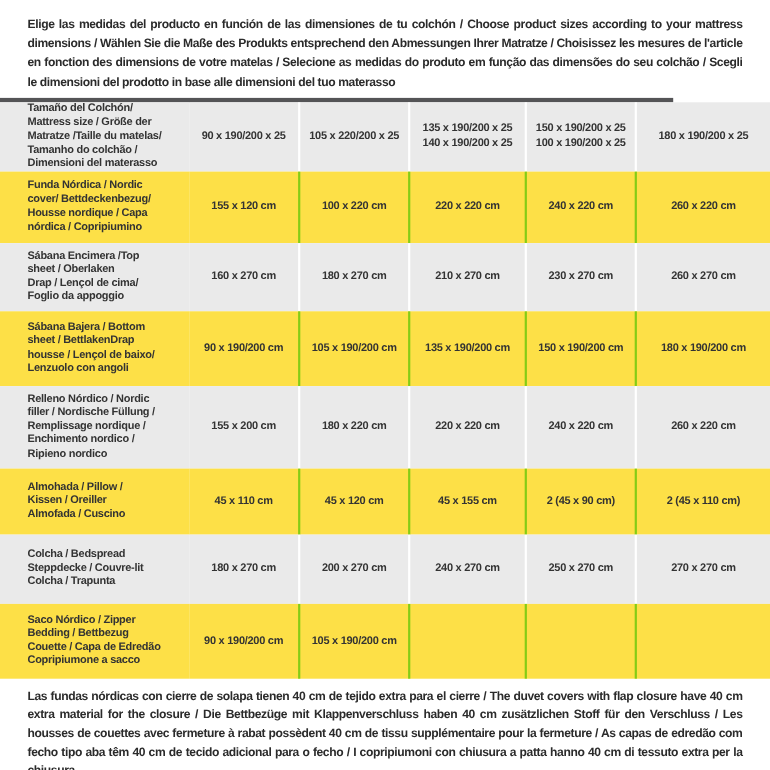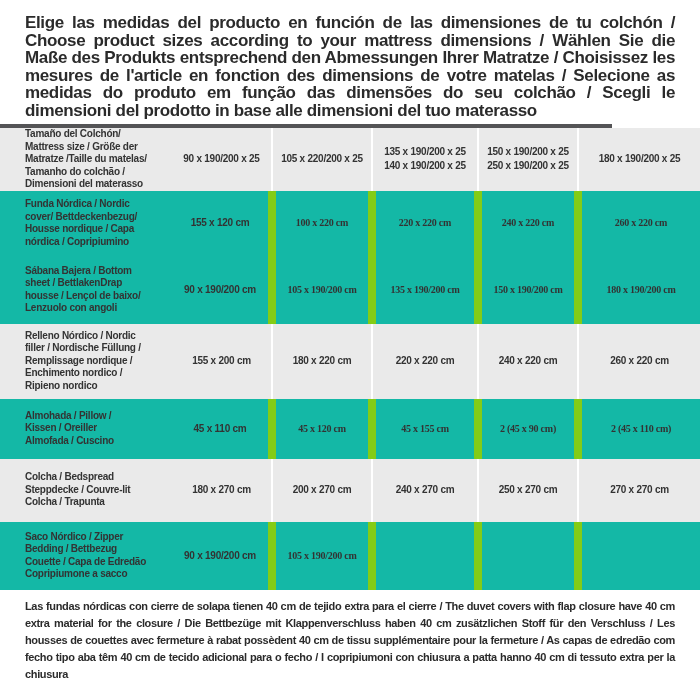--- a/index.html
+++ b/index.html
@@ -8,21 +8,21 @@
   .page {
     position: relative;
     width: 700px;
     height: 700px;
     background: #ffffff;
     overflow: hidden;
     color: #2d2d2d;
   }
   .intro {
     margin: 14px 25px 0 25px;
-    font-size: 17px;
+    font-size: 11px;
     line-height: 17.5px;
     font-weight: 700;
     letter-spacing: -0.35px;
     text-align: justify;
     color: #2b2b2b;
     white-space: pre-line;
   }
   .topline {
     width: 612px;
     height: 4px;
@@ -34,36 +34,36 @@
     border-collapse: collapse;
     table-layout: fixed;
   }
   table.size-table td {
     vertical-align: middle;
     font-weight: 700;
     color: #333333;
     white-space: pre-line;
   }
   tr.shade { background: #eaeaea; }
-  tr.plain { background: #14b8a6; }
+  tr.plain { background: #fde047; }
   td.lbl {
     padding-left: 25px;
     padding-right: 2px;
     font-size: 10px;
     line-height: 12.5px;
     letter-spacing: -0.25px;
     text-align: left;
   }
   td.val {
     font-size: 10px;
     letter-spacing: -0.25px;
     text-align: center;
     line-height: 14px;
   }
-  tr.plain td.val + td.val { border-left: 8px solid #84cc16; font-family: Liberation Serif, serif; }
+  tr.plain td.val + td.val { border-left: 2px solid #84cc16; }
   tr.shade td.val + td.val { border-left: 2px solid #ffffff; }
   tr.r1 { height: 57px; }
   tr.r2 { height: 65px; }
   tr.r3 { height: 62px; }
   tr.r4 { height: 68px; }
   tr.r5 { height: 75px; margin-left: 40px; }
   tr.r6 { height: 60px; }
   tr.r7 { height: 63px; padding-left: 48px; }
   tr.r8 { height: 68px; }
   .footnote {
@@ -100,33 +100,44 @@
         <td class="lbl">Tamaño del Colchón/
 Mattress size / Größe der
 Matratze /Taille du matelas/
 Tamanho do colchão /
 Dimensioni del materasso</td>
         <td class="val">90 x 190/200 x 25</td>
         <td class="val">105 x 220/200 x 25</td>
         <td class="val">135 x 190/200 x 25
 140 x 190/200 x 25</td>
         <td class="val">150 x 190/200 x 25
-250 x 190/200 x 25</td>
+100 x 190/200 x 25</td>
         <td class="val">180 x 190/200 x 25</td>
       </tr>
       <tr class="plain r2">
         <td class="lbl">Funda Nórdica / Nordic
 cover/ Bettdeckenbezug/
 Housse nordique / Capa
 nórdica / Copripiumino</td>
         <td class="val">155 x 120 cm</td>
         <td class="val">100 x 220 cm</td>
         <td class="val">220 x 220 cm</td>
         <td class="val">240 x 220 cm</td>
         <td class="val">260 x 220 cm</td>
+      </tr>
+      <tr class="shade r3">
+        <td class="lbl">Sábana Encimera /Top
+sheet / Oberlaken
+Drap / Lençol de cima/
+Foglio da appoggio</td>
+        <td class="val">160 x 270 cm</td>
+        <td class="val">180 x 270 cm</td>
+        <td class="val">210 x 270 cm</td>
+        <td class="val">230 x 270 cm</td>
+        <td class="val">260 x 270 cm</td>
       </tr>
       <tr class="plain r4">
         <td class="lbl">Sábana Bajera / Bottom
 sheet / BettlakenDrap
 housse / Lençol de baixo/
 Lenzuolo con angoli</td>
         <td class="val">90 x 190/200 cm</td>
         <td class="val">105 x 190/200 cm</td>
         <td class="val">135 x 190/200 cm</td>
         <td class="val">150 x 190/200 cm</td>

